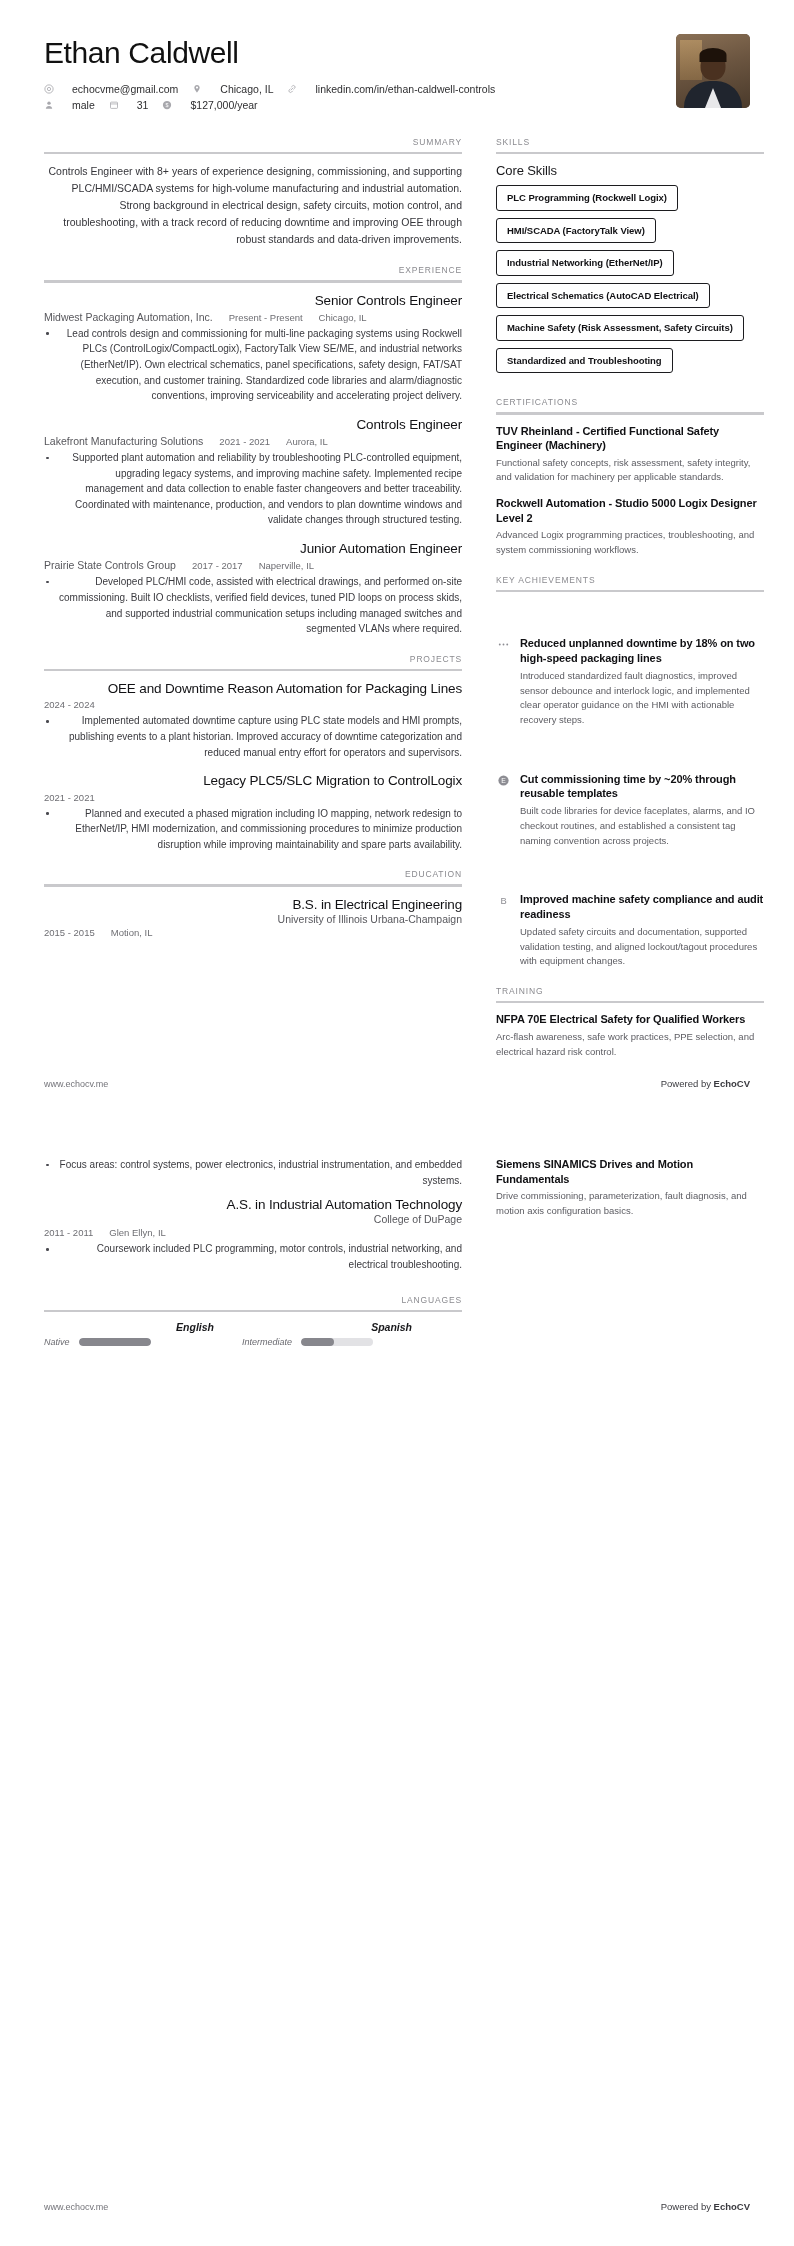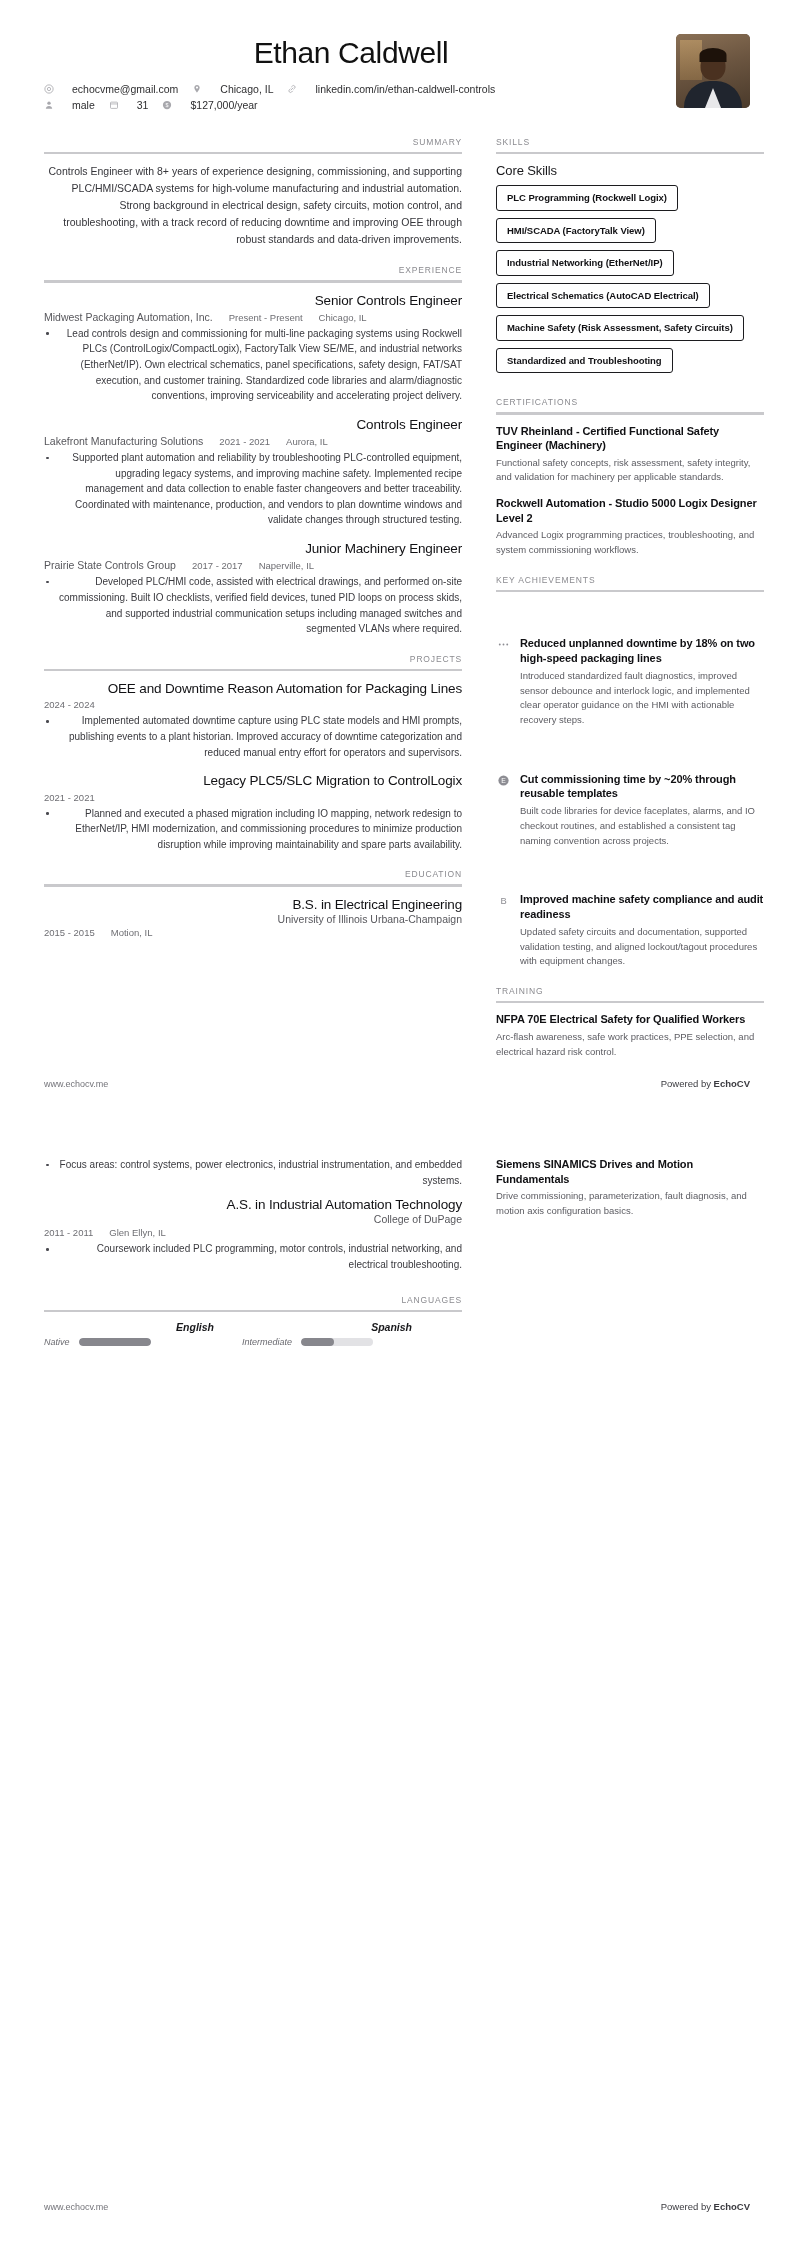--- a/index.html
+++ b/index.html
@@ -22,21 +22,21 @@
     padding: 34px 44px 0 44px;
   }
 
   
   .header {
     display: flex;
     justify-content: space-between;
     align-items: flex-start;
     margin-bottom: 26px;
   }
-  .header-left { flex: 1; padding-top: 2px; text-align: center; }
+  .header-left { flex: 1; padding-top: 2px; }
   .name {
     font-size: 30px;
     font-weight: 400;
     letter-spacing: -0.4px;
     line-height: 1.12;
     color: #111111;
   }
   .headline {
     font-size: 12.5px;
     color: #7c7c80;
@@ -440,21 +440,21 @@
               <span class="entry-org">Lakefront Manufacturing Solutions</span>
               <span class="entry-dates">2021 - 2021</span>
               <span class="entry-loc">Aurora, IL</span>
             </div>
             <ul class="bullets">
               <li>Supported plant automation and reliability by troubleshooting PLC-controlled equipment, upgrading legacy systems, and improving machine safety. Implemented recipe management and data collection to enable faster changeovers and better traceability. Coordinated with maintenance, production, and vendors to plan downtime windows and validate changes through structured testing.</li>
             </ul>
           </div>
 
           <div class="entry">
-            <div class="entry-title">Junior Machinery Engineer</div>
+            <div class="entry-title">Junior Automation Engineer</div>
             <div class="entry-meta">
               <span class="entry-org">Prairie State Controls Group</span>
               <span class="entry-dates">2017 - 2017</span>
               <span class="entry-loc">Naperville, IL</span>
             </div>
             <ul class="bullets">
               <li>Developed PLC/HMI code, assisted with electrical drawings, and performed on-site commissioning. Built IO checklists, verified field devices, tuned PID loops on process skids, and supported industrial communication setups including managed switches and segmented VLANs where required.</li>
             </ul>
           </div>
         </div>

